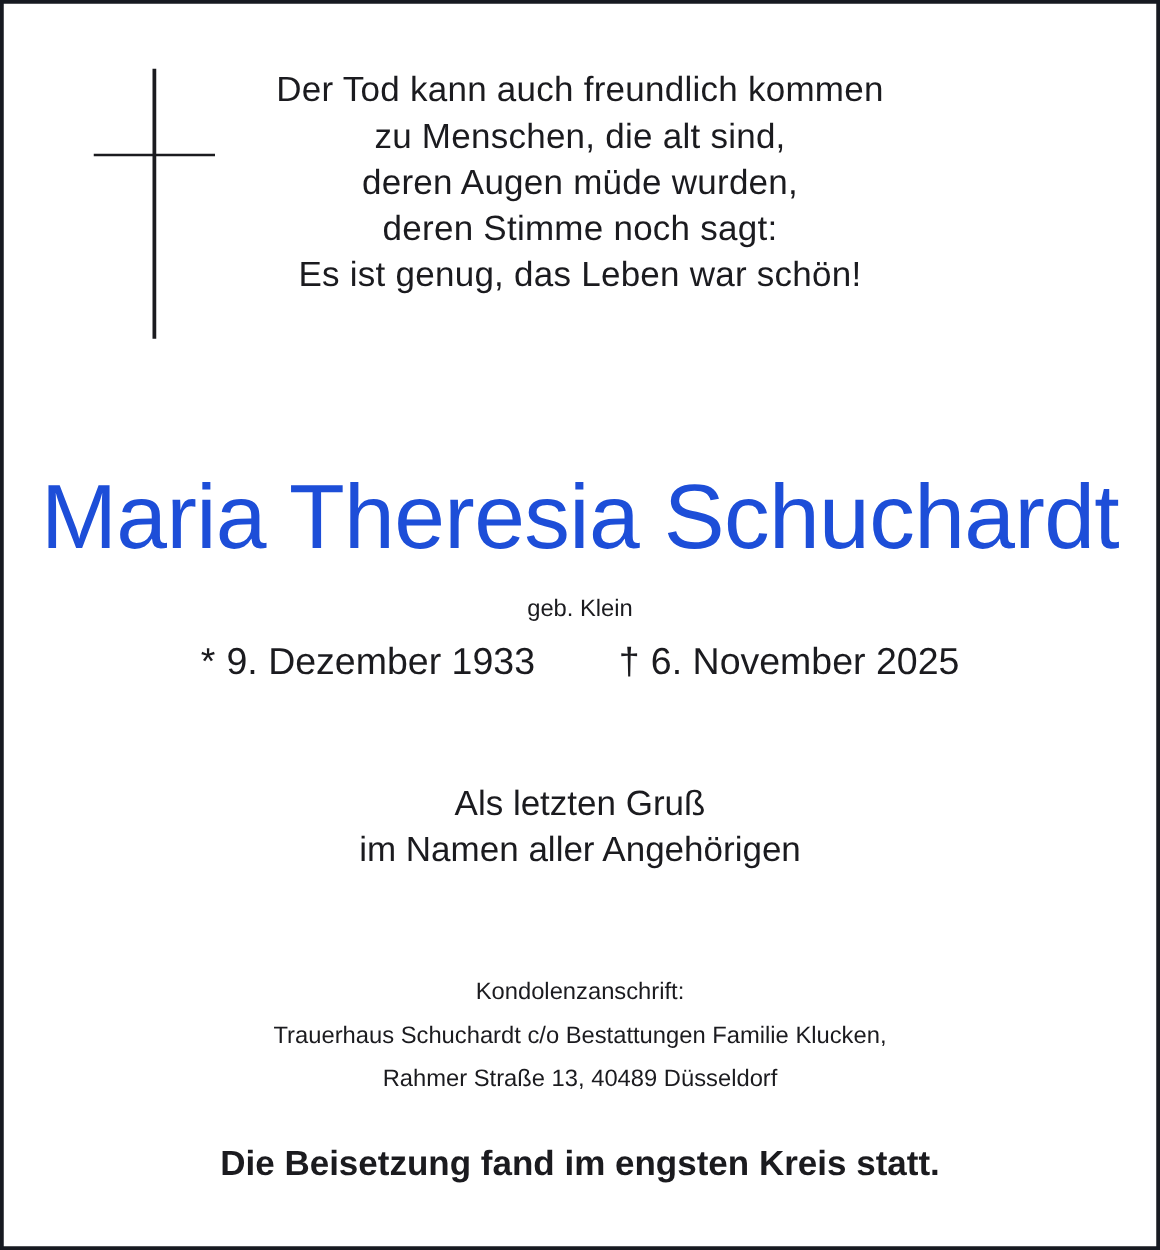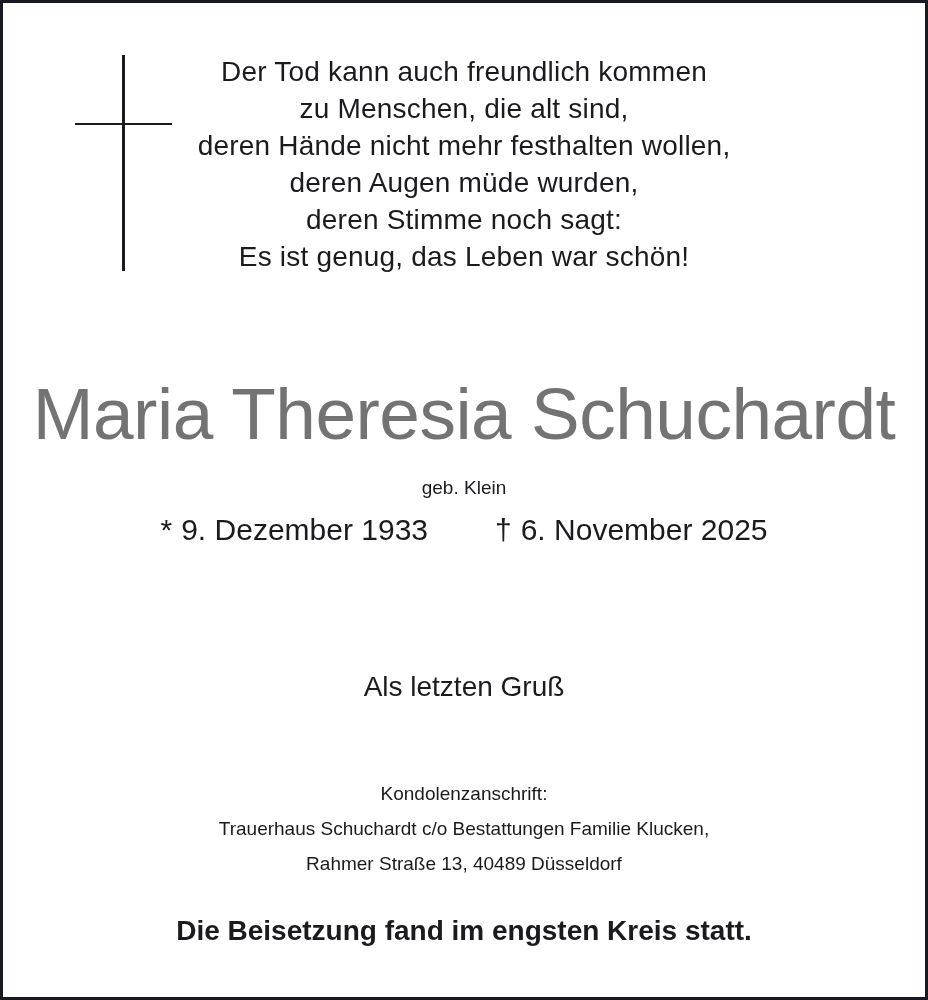--- a/index.html
+++ b/index.html
@@ -54,21 +54,21 @@
   }
   .name {
     position: absolute;
     top: 369px;
     left: 0;
     width: 100%;
     text-align: center;
     font-size: 73px;
     line-height: 1.15;
     letter-spacing: -0.5px;
-    color: #737373;
+    color: #1d4ed8;
     white-space: nowrap;
   }
   .maiden {
     position: absolute;
     top: 466px;
     left: 0;
     width: 100%;
     text-align: center;
     font-size: 19px;
     line-height: 37px;
@@ -87,21 +87,20 @@
   .dates .date-item { white-space: nowrap; }
   .dates .sym { display: inline-block; margin-right: 9px; }
   .farewell {
     position: absolute;
     top: 621px;
     left: 0;
     width: 100%;
     text-align: center;
     font-size: 28px;
     line-height: 37px;
-    margin-top: 44px;
   }
   .farewell .mourners {
     font-size: 31px;
   }
   .condolence {
     position: absolute;
     top: 773px;
     left: 0;
     width: 100%;
     text-align: center;
@@ -125,41 +124,41 @@
 <div class="page">
 
   <div class="cross">
     <div class="v"></div>
     <div class="h"></div>
   </div>
 
   <div class="poem">
     <div>Der Tod kann auch freundlich kommen</div>
     <div>zu Menschen, die alt sind,</div>
-    <div>deren Hände nicht mehr festhalten wollen,</div>
     <div>deren Augen müde wurden,</div>
     <div>deren Stimme noch sagt:</div>
     <div>Es ist genug, das Leben war schön!</div>
   </div>
 
   <div class="name">Maria Theresia Schuchardt</div>
 
   <div class="maiden">geb. Klein</div>
 
   <div class="dates">
     <div class="date-item">
       <span class="sym">*</span><span>9. Dezember 1933</span>
     </div>
     <div class="date-item">
       <span class="sym">†</span><span>6. November 2025</span>
     </div>
   </div>
 
   <div class="farewell">
     <div>Als letzten Gruß</div>
+    <div>im Namen aller Angehörigen</div>
   </div>
 
   <div class="condolence">
     <div>Kondolenzanschrift:</div>
     <div>Trauerhaus Schuchardt c/o Bestattungen Familie Klucken,</div>
     <div>Rahmer Straße 13, 40489 Düsseldorf</div>
   </div>
 
   <div class="closing">Die Beisetzung fand im engsten Kreis statt.</div>
 

